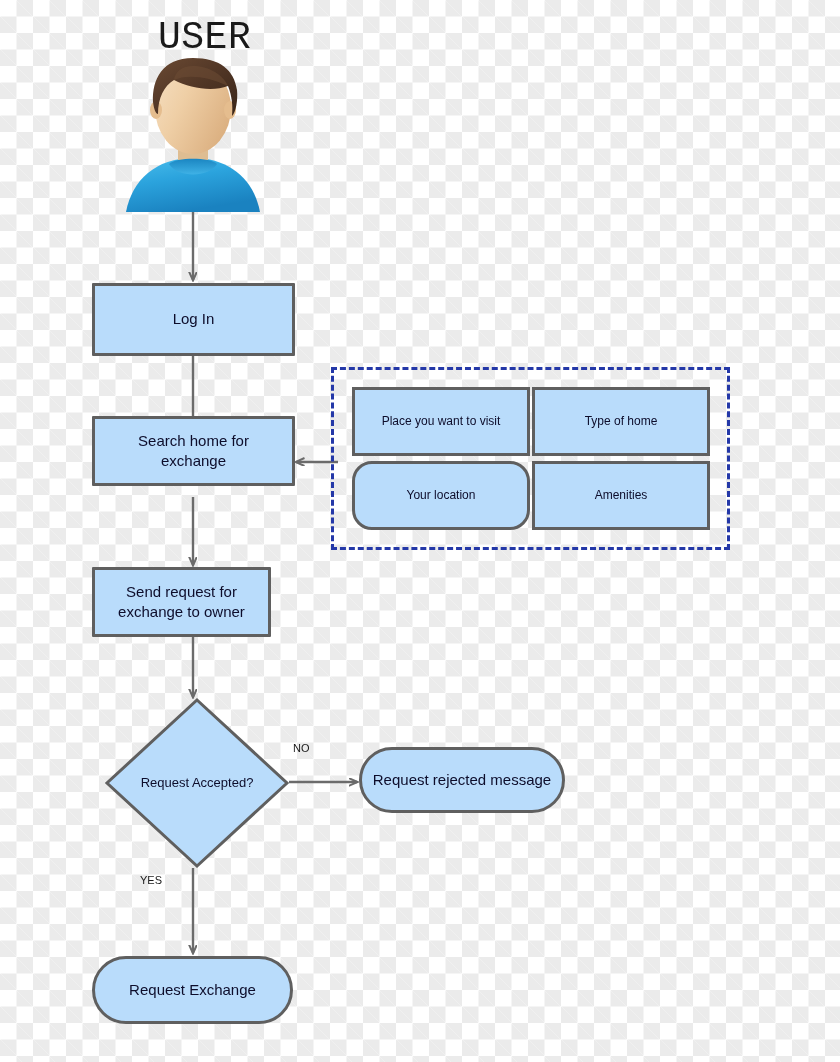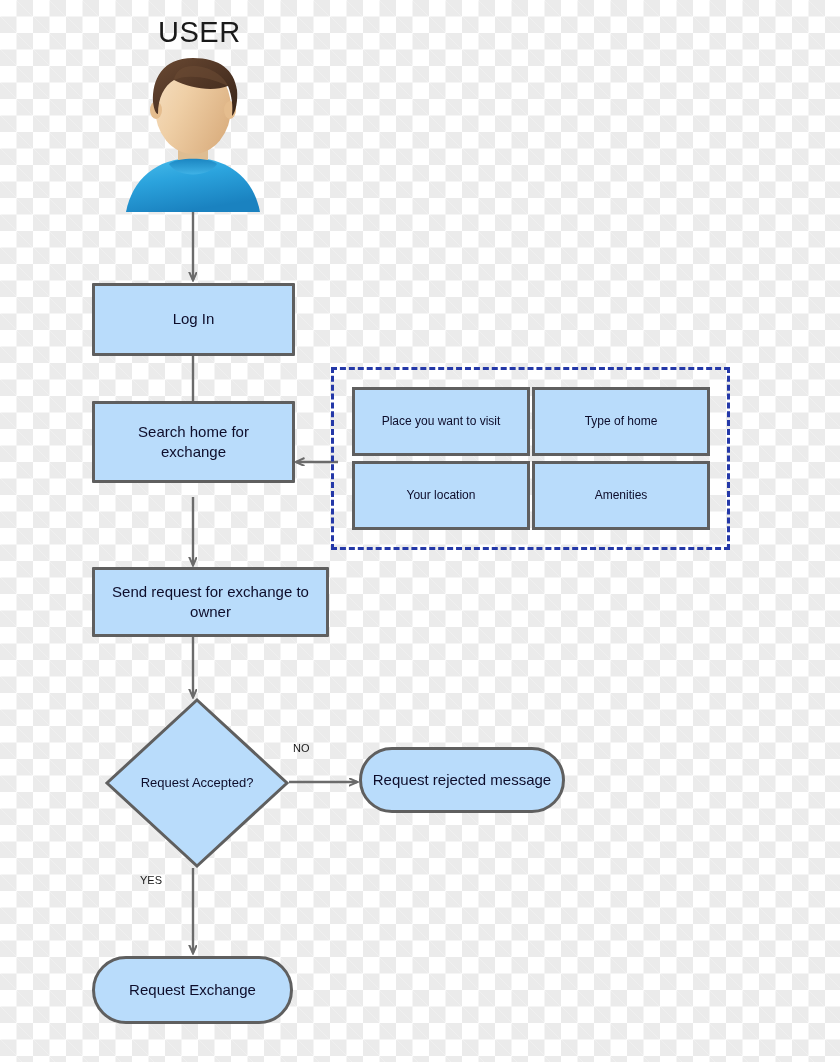--- a/index.html
+++ b/index.html
@@ -77,23 +77,23 @@
     text-align: right;
     color: #0d0d2b;
     font-size: 13px;
     line-height: 1.35;
     pointer-events: none;
   }
 
   .user-title {
     position: absolute;
     color: #1a1a1a;
-    font-size: 29px;
+    font-size: 38px;
     letter-spacing: 0.5px;
-    font-family: Liberation Sans, sans-serif;
+    font-family: Liberation Mono, monospace;
     white-space: nowrap;
   }
 
   .edge-label {
     position: absolute;
     color: #1a1a1a;
     font-size: 11px;
     white-space: nowrap;
   }
 
@@ -174,31 +174,31 @@
       <ellipse cx="44" cy="58" rx="6" ry="9" fill="#e5bd8e"></ellipse>
       <ellipse cx="118" cy="58" rx="6" ry="9" fill="#e5bd8e"></ellipse>
 
       <path d="M81 6 C 50 6, 40 28, 41 50 C 42 58, 44 62, 46 62 C 46 46, 52 34, 62 28 C 78 36, 100 40, 116 34 C 120 44, 121 54, 120 64 C 124 60, 126 48, 125 38 C 122 18, 108 6, 81 6 Z" fill="url(#hairG)"></path>
       <path d="M62 28 C 74 22, 96 24, 116 34 C 112 24, 98 14, 81 14 C 70 14, 63 20, 62 28 Z" fill="#6e4c34" opacity="0.55"></path>
     </svg>
   </div>
 
   <div class="node rect" style="left:92px; top:283px; width:203px; height:73px;">Log In</div>
 
-  <div class="node rect" style="left:92px; top:401px; width:203px; height:82px;">Search home for exchange</div>
-
-  <div class="node rect" style="left:92px; top:567px; width:237px; height:70px;">Send request for exchange to owner</div>
+  <div class="node rect" style="left:92px; top:416px; width:203px; height:70px;">Search home for exchange</div>
+
+  <div class="node rect" style="left:92px; top:567px; width:179px; height:70px;">Send request for exchange to owner</div>
 
   <div class="dashed-group" style="left:331px; top:367px; width:399px; height:183px;"></div>
 
   <div class="criteria" style="left:352px; top:387px; width:178px; height:69px;">Place you want to visit</div>
 
   <div class="criteria" style="left:532px; top:387px; width:178px; height:69px;">Type of home</div>
 
-  <div class="criteria" style="left:352px; top:461px; width:178px; height:69px;">Your location</div>
+  <div class="criteria" style="left:352px; top:461px; width:178px; height:69px;border-radius:20px;">Your location</div>
 
   <div class="criteria" style="left:532px; top:461px; width:178px; height:69px;">Amenities</div>
 
   <div class="diamond-wrap" style="left:104px; top:697px; width:186px; height:172px;">
     <svg class="diamond-shape" viewBox="0 0 186 172">
       <polygon points="93,3 183,86 93,169 3,86" fill="#b9dcfb" stroke="#5f5f5f" stroke-width="3"></polygon>
     </svg>
     <div class="diamond-label">Request Accepted?</div>
   </div>
 

